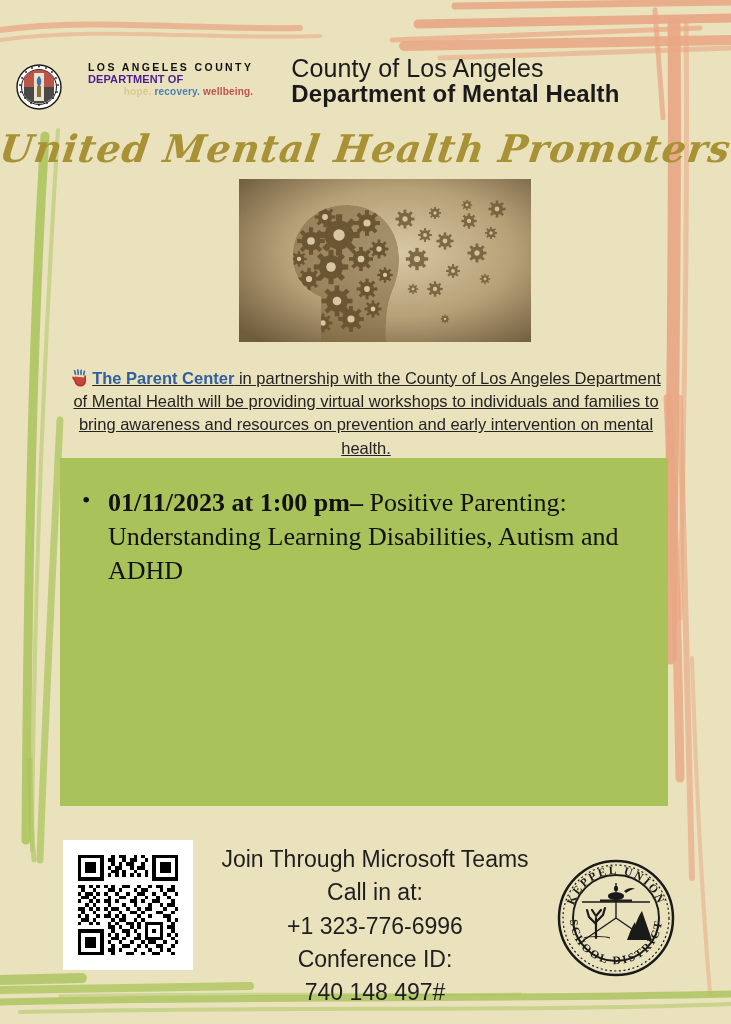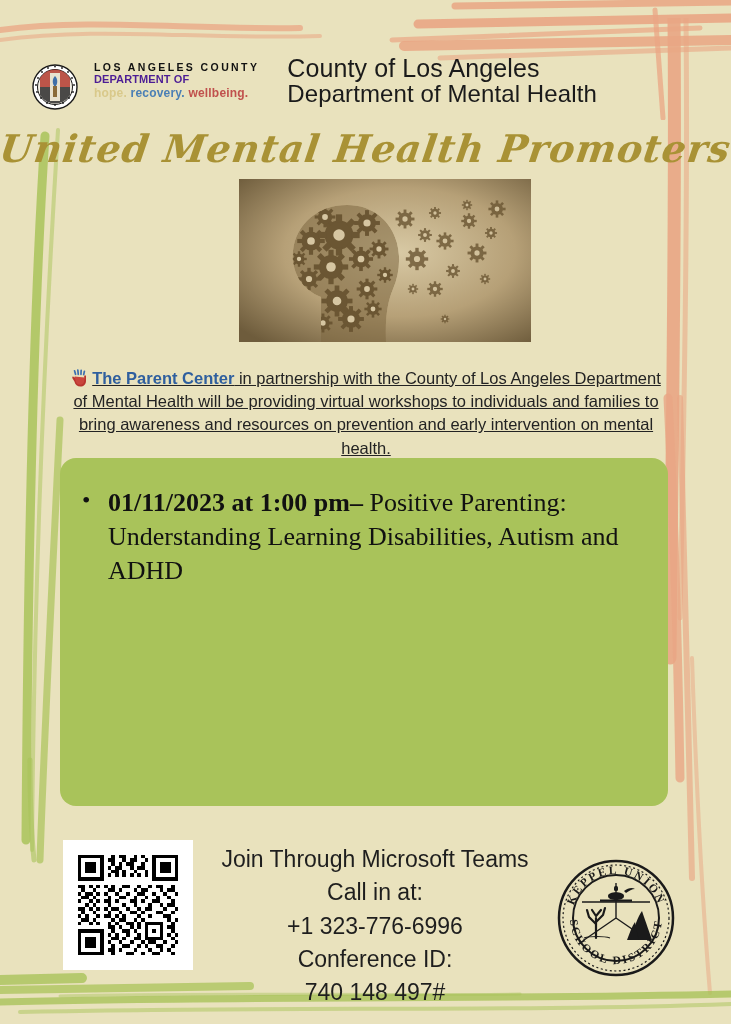--- a/index.html
+++ b/index.html
@@ -16,25 +16,25 @@
     font-family: "Liberation Sans", sans-serif;
   }
 
   
   .deco { position: absolute; pointer-events: none; }
   .deco svg { display: block; }
 
   
   .header-row {
     position: absolute;
-    left: 32px;
+    left: 16px;
     top: 58px;
     display: flex;
     align-items: flex-start;
-    gap: 16px;
+    gap: 26px;
   }
   .dmh-seal {
     width: 46px; height: 46px;
     margin-top: 6px;
     flex: 0 0 auto;
   }
   .dmh-wordmark {
     margin-top: 4px;
     line-height: 1;
   }
@@ -46,43 +46,44 @@
     margin-bottom: 1px;
   }
   .dmh-big {
     font-size: 11px;
     font-weight: 800;
     letter-spacing: 0.1px;
     color: #4c1d95;
     line-height: 1.04;
   }
   .dmh-tag {
-    font-size: 12px;
+    font-size: 10px;
     font-weight: 700;
     margin-top: 2px;
     letter-spacing: 0.2px;
+    text-align: right;
   }
   .tag-hope { color: #d9c98a; }
   .tag-recovery { color: #4a7fb5; }
   .tag-wellbeing { color: #c0514d; }
 
   .county-block {
     margin-left: 12px;
     margin-top: -2px;
     color: #1a1a1a;
   }
   .county-line1 {
     font-size: 25px;
     font-weight: 400;
     line-height: 1.0;
     letter-spacing: 0.1px;
   }
   .county-line2 {
     font-size: 24px;
-    font-weight: 400;
+    font-weight: 700;
     line-height: 1.08;
     letter-spacing: 0.1px;
   }
 
   
   .script-title {
     position: absolute;
     left: 0; right: 0;
     top: 126px;
     text-align: center;
@@ -131,21 +132,20 @@
   }
 
   
   .greenbox {
     position: absolute;
     left: 60px;
     top: 458px;
     width: 608px;
     height: 348px;
     background: #a9c35a;
-    border-radius: 16px;
   }
   .bullets {
     margin: 0;
     padding: 28px 24px 0 48px;
     list-style: none;
   }
   .bullets li {
     position: relative;
     font-family: "Liberation Serif", "DejaVu Serif", serif;
     font-size: 26px;

